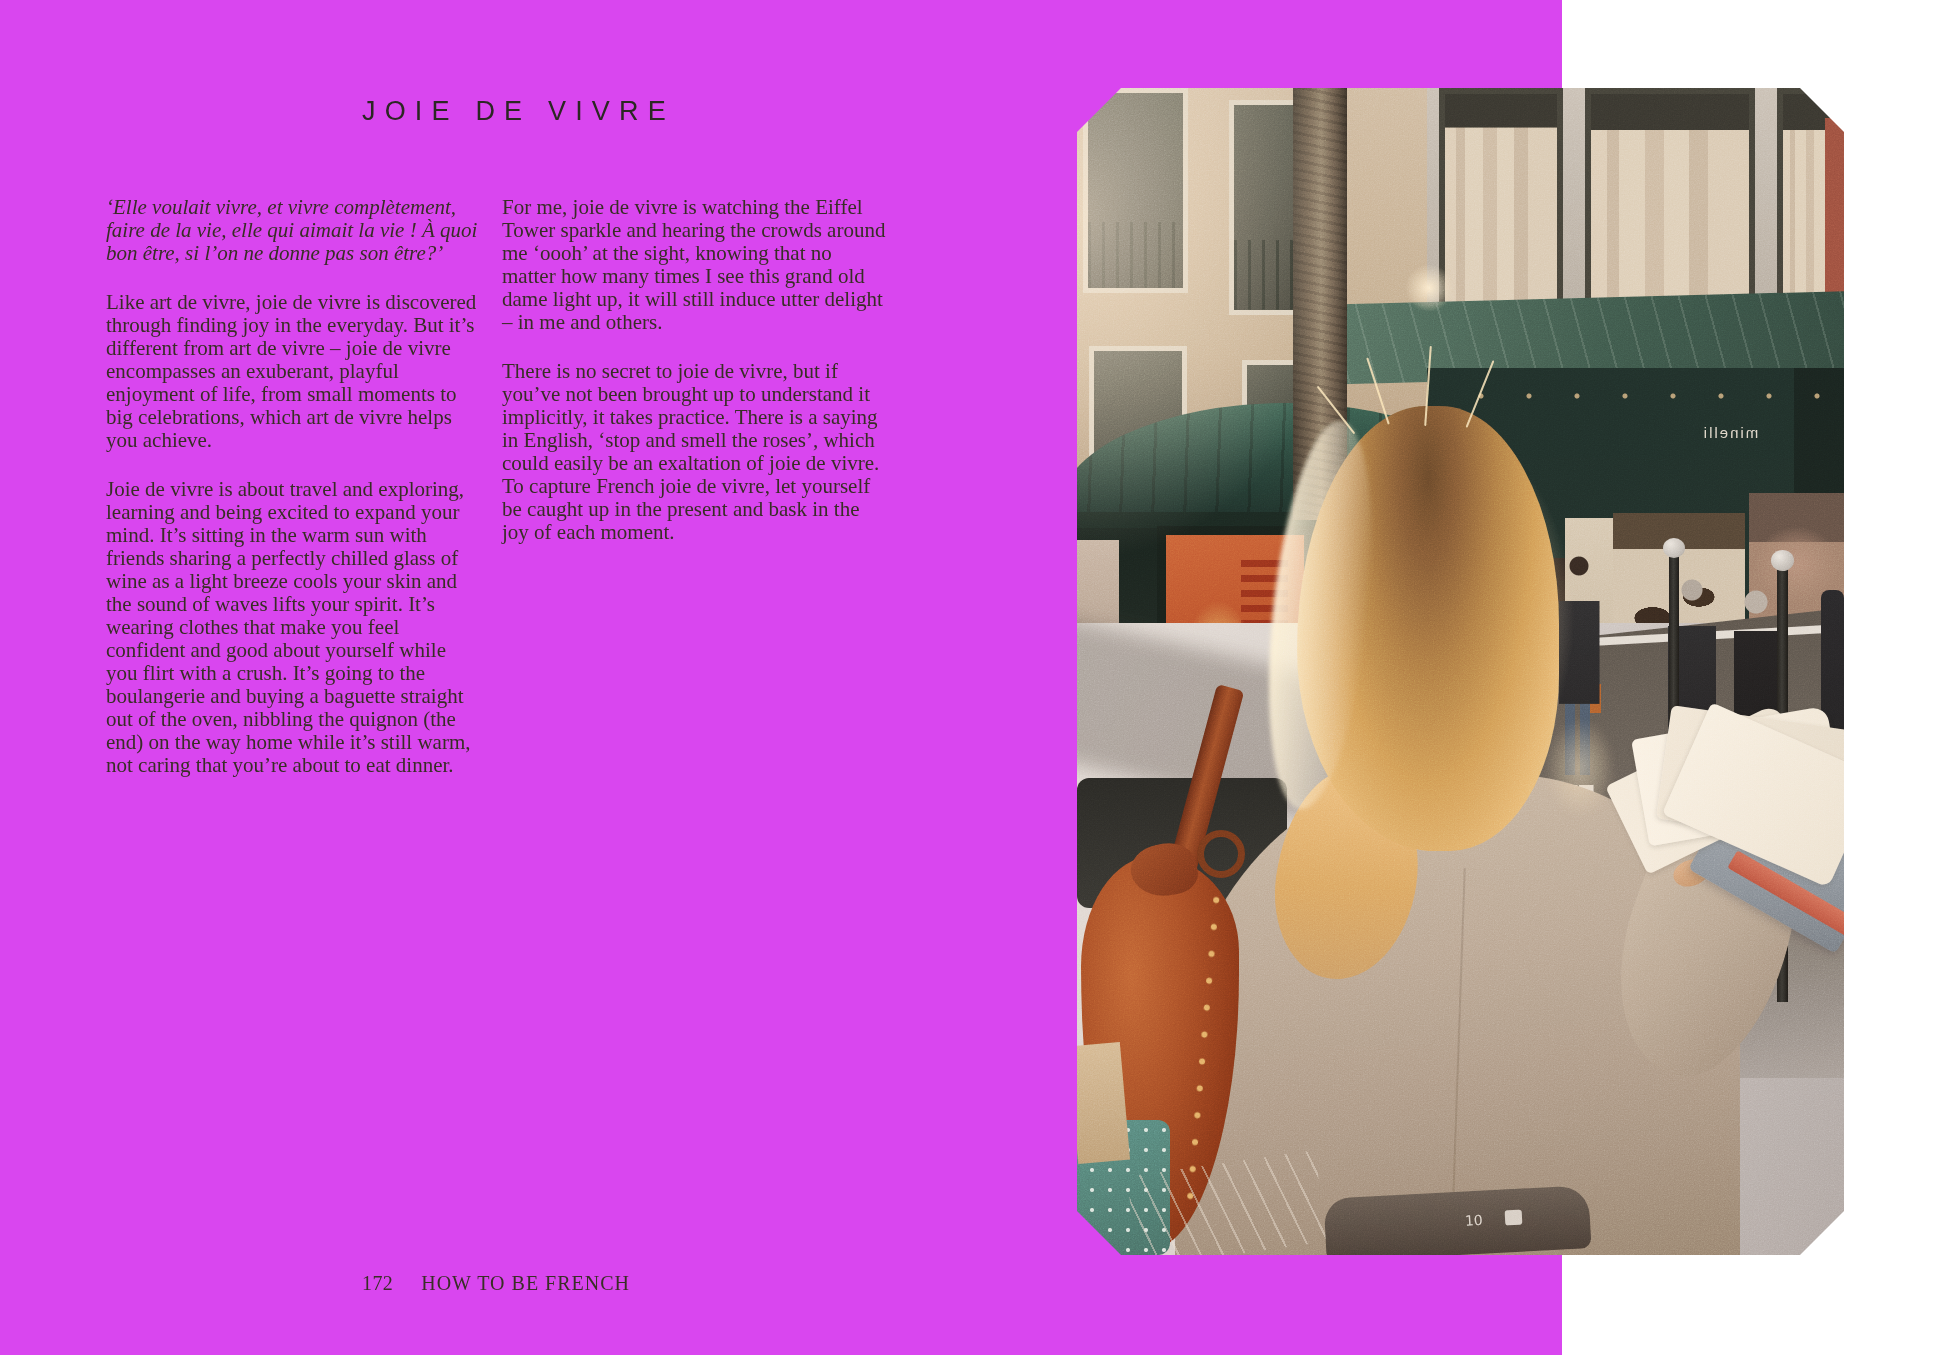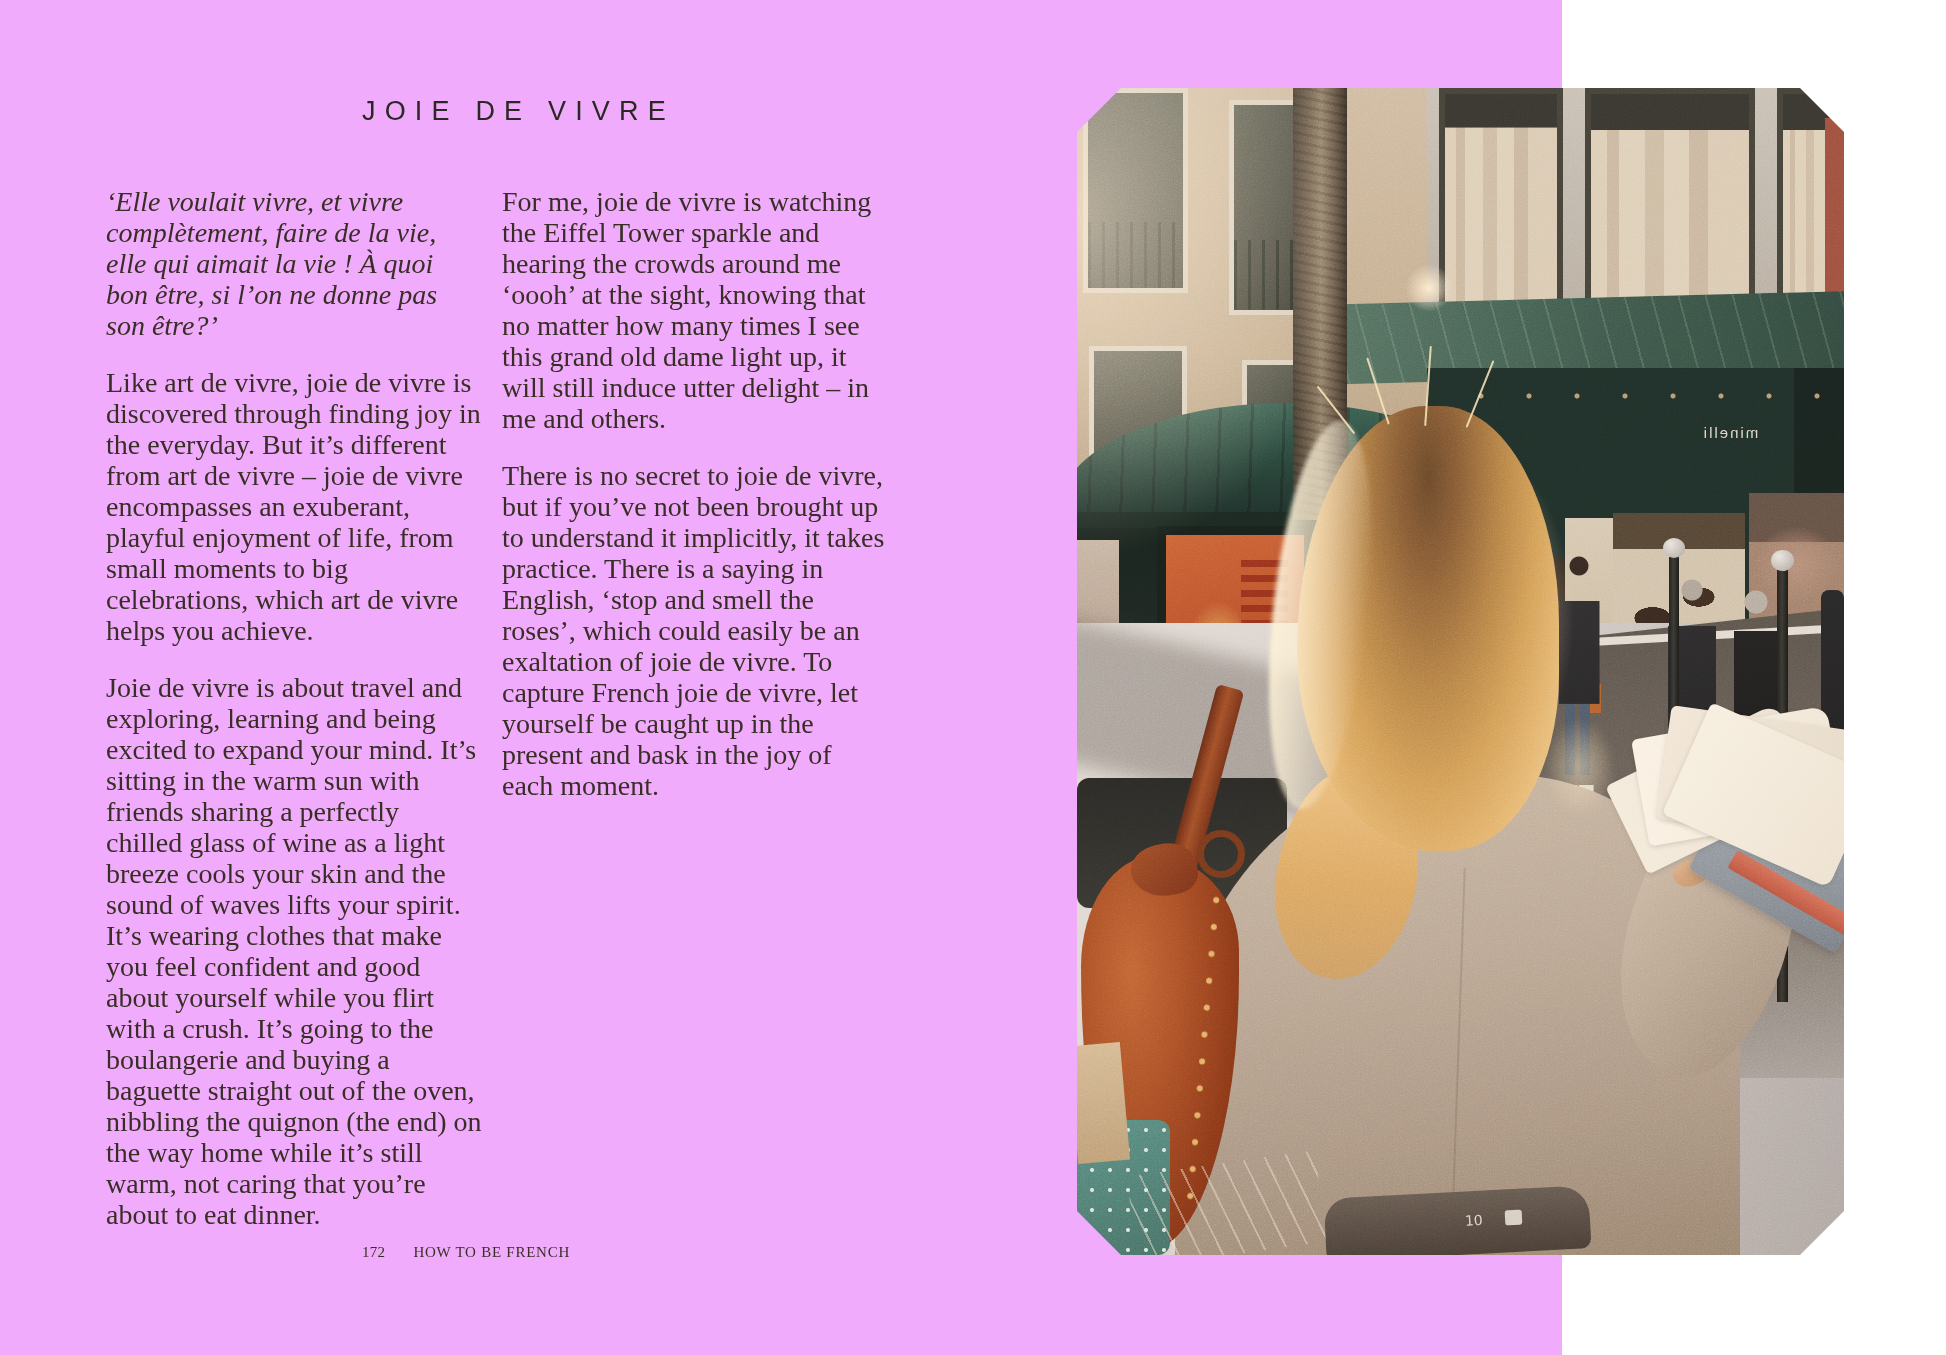--- a/index.html
+++ b/index.html
@@ -2,40 +2,40 @@
 <html><head>
 <meta charset="utf-8">
 <style>
   html,body{margin:0;padding:0;}
   body{
     width:1946px;height:1355px;overflow:hidden;
     font-family:"Liberation Serif", serif;
   }
   .page{
     position:relative;width:1562px;height:1355px;
-    background:#f0abfc;
+    background:#d946ef;
   }
   
   .chapter-title{
     position:absolute;left:362px;top:96px;margin:0;
     font-family:"Liberation Sans", sans-serif;
     font-size:27px;font-weight:500;letter-spacing:0.34em;
     color:#2b2723;white-space:nowrap;
   }
   .col{
-    position:absolute;top:186px;
-    font-size:28px;line-height:31px;color:#382e25;
+    position:absolute;top:196px;
+    font-size:21px;line-height:23px;color:#382e25;
   }
   .col1{left:106px;width:376px;}
   .col2{left:502px;width:384px;}
   .col p{margin:0 0 26px 0;}
   .col em{font-style:italic;}
   .page-footer{
-    position:absolute;left:362px;top:1244px;
-    font-size:15px;color:#392f26;letter-spacing:0.02em;
+    position:absolute;left:362px;top:1272px;
+    font-size:20px;color:#392f26;letter-spacing:0.02em;
   }
   .page-footer .running{margin-left:28px;letter-spacing:0.05em;}
 
   
   .photo{
     position:absolute;left:1077px;top:88px;width:767px;height:1167px;
     background:#c9c5c3;overflow:hidden;
     clip-path:polygon(44px 0,723px 0,767px 44px,767px 1123px,723px 1167px,44px 1167px,0 1123px,0 44px);
   }
   .photo *{position:absolute;}

